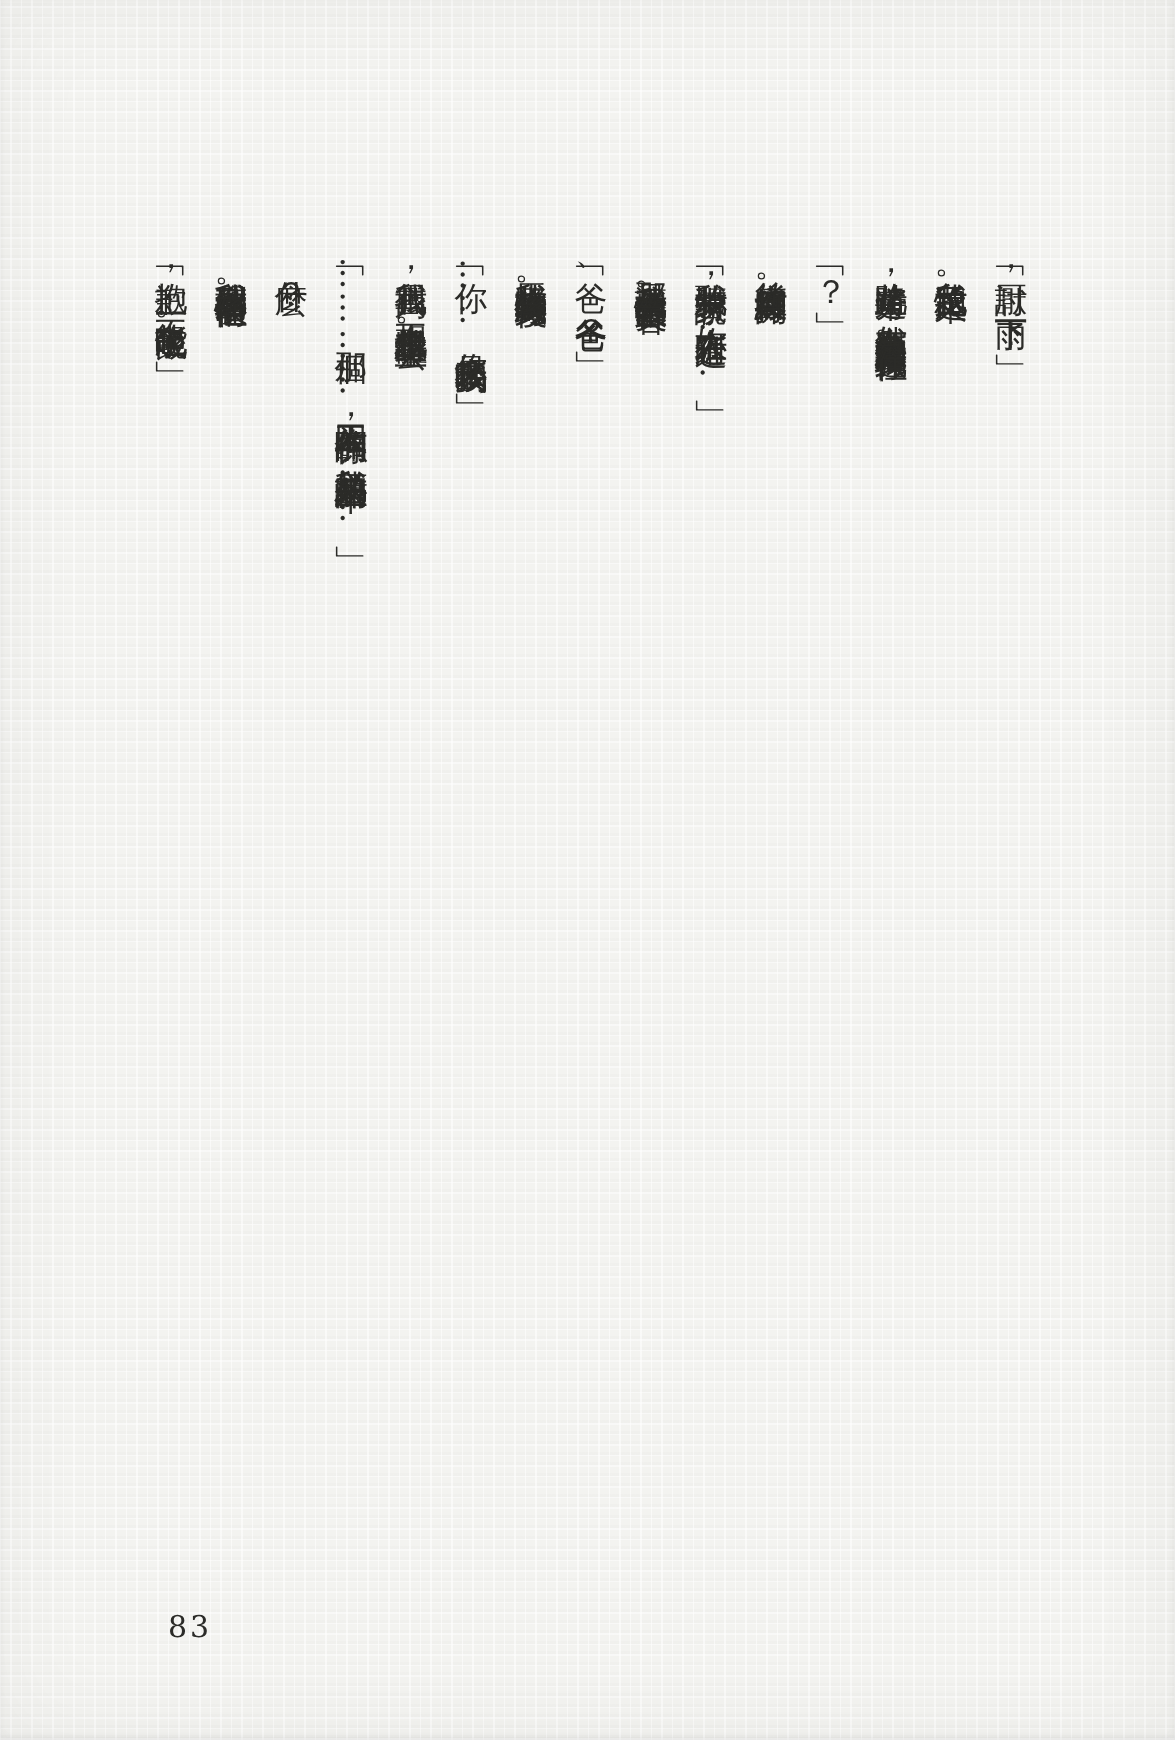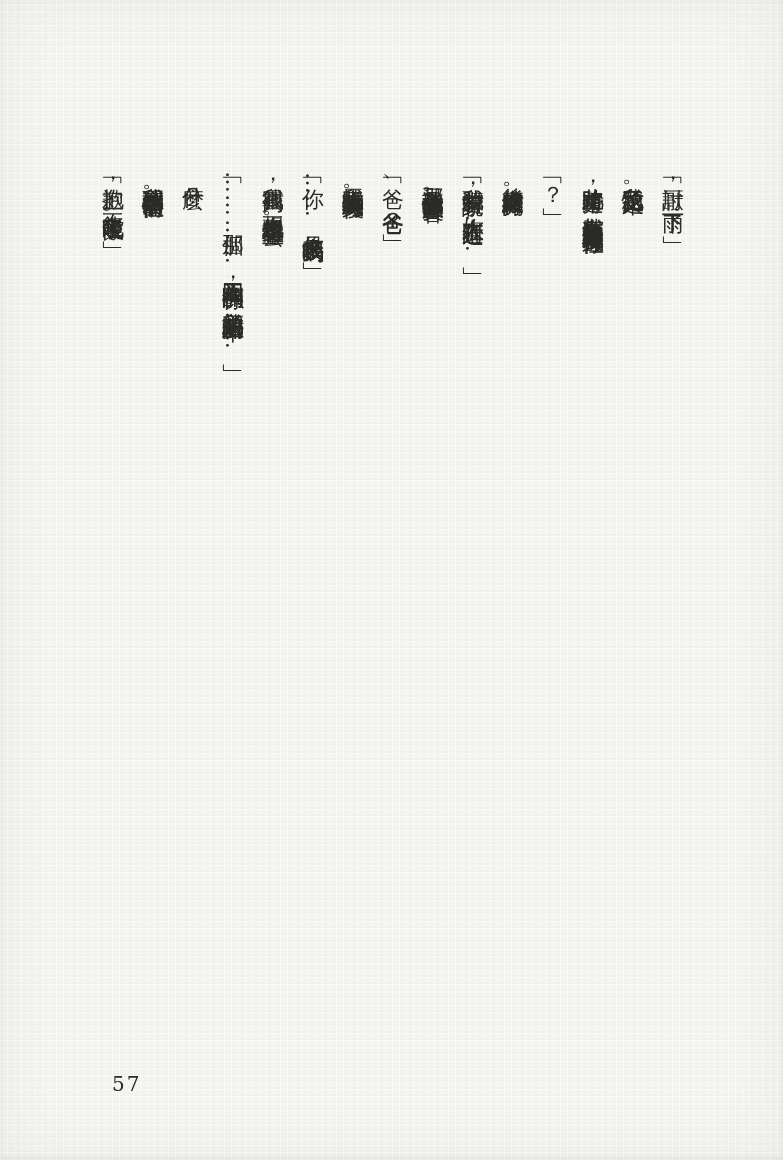--- a/index.html
+++ b/index.html
@@ -63,14 +63,14 @@
     <p class="text-column">那是讓我十分懷念的聲音跟笑容。</p>
     <p class="text-column">「爸、爸爸？」</p>
     <p class="text-column">我馬上將購物袋藏到身後。</p>
     <p class="text-column">「你……你是來接我的嗎？」</p>
     <p class="text-column">我很高興，想也不想就將身體靠上去。</p>
     <p class="text-column">「……那個……因為工作的關係，我必須馬上離開日本……」</p>
     <p class="text-column">什麼？</p>
     <p class="text-column">我感覺到自己的表情僵住了。</p>
     <p class="text-column">「抱歉，不能一起吃晚飯了。」</p>
   </div>
-  <div class="page-number">57</div>
+  <div class="page-number">83</div>
 </div>
 
 </body></html>

